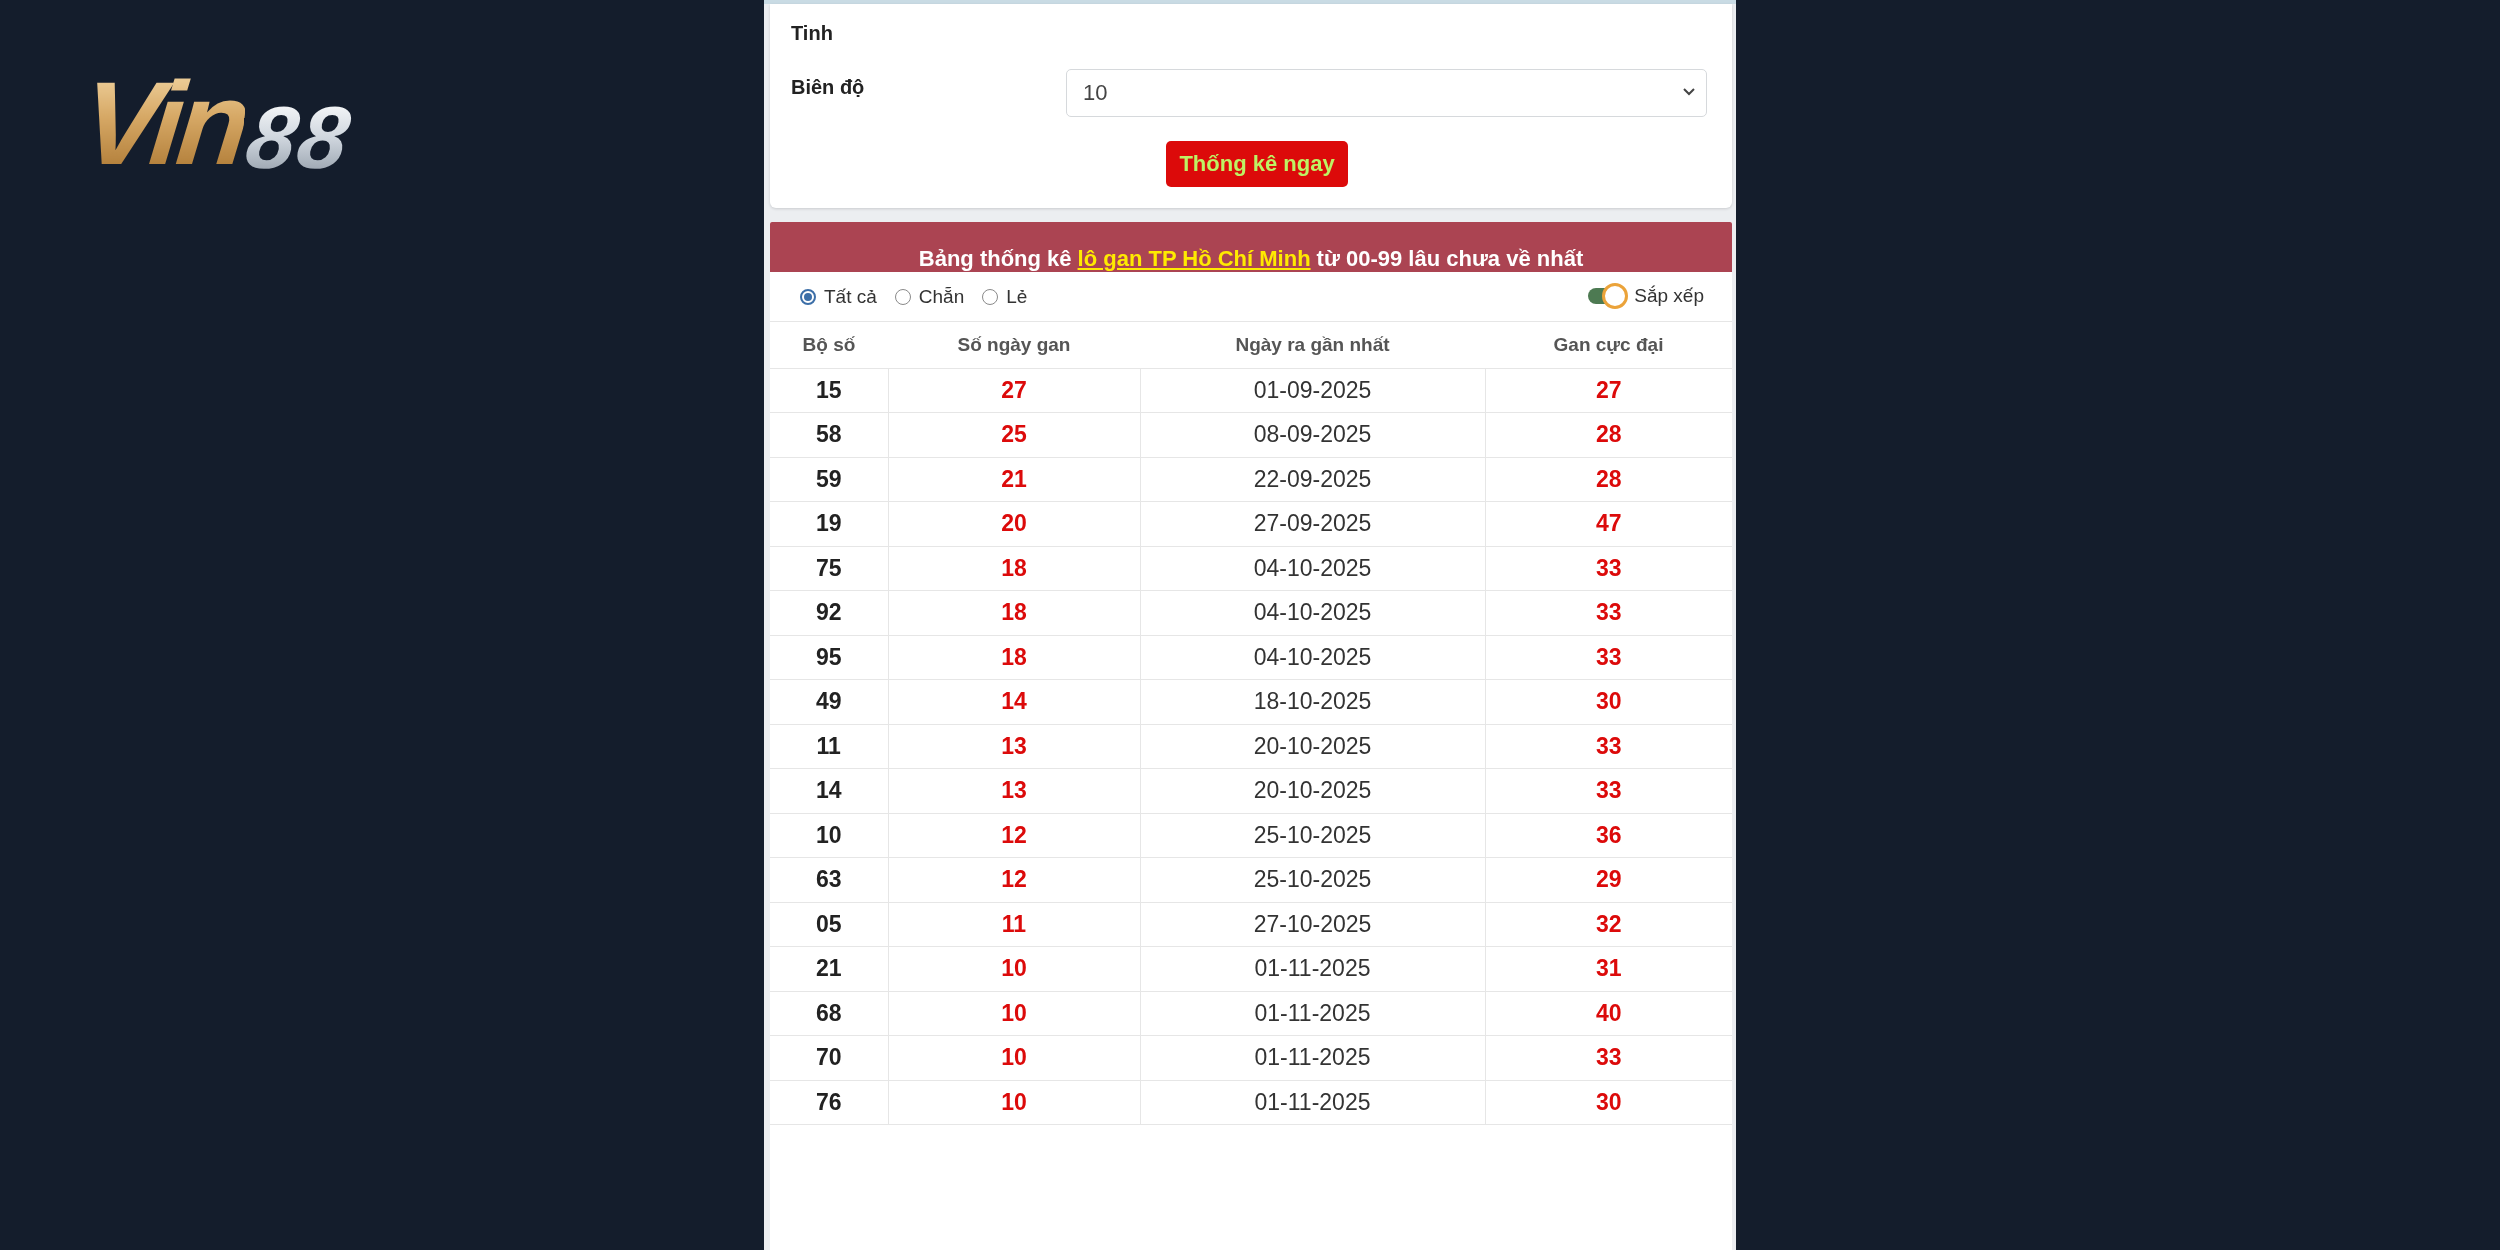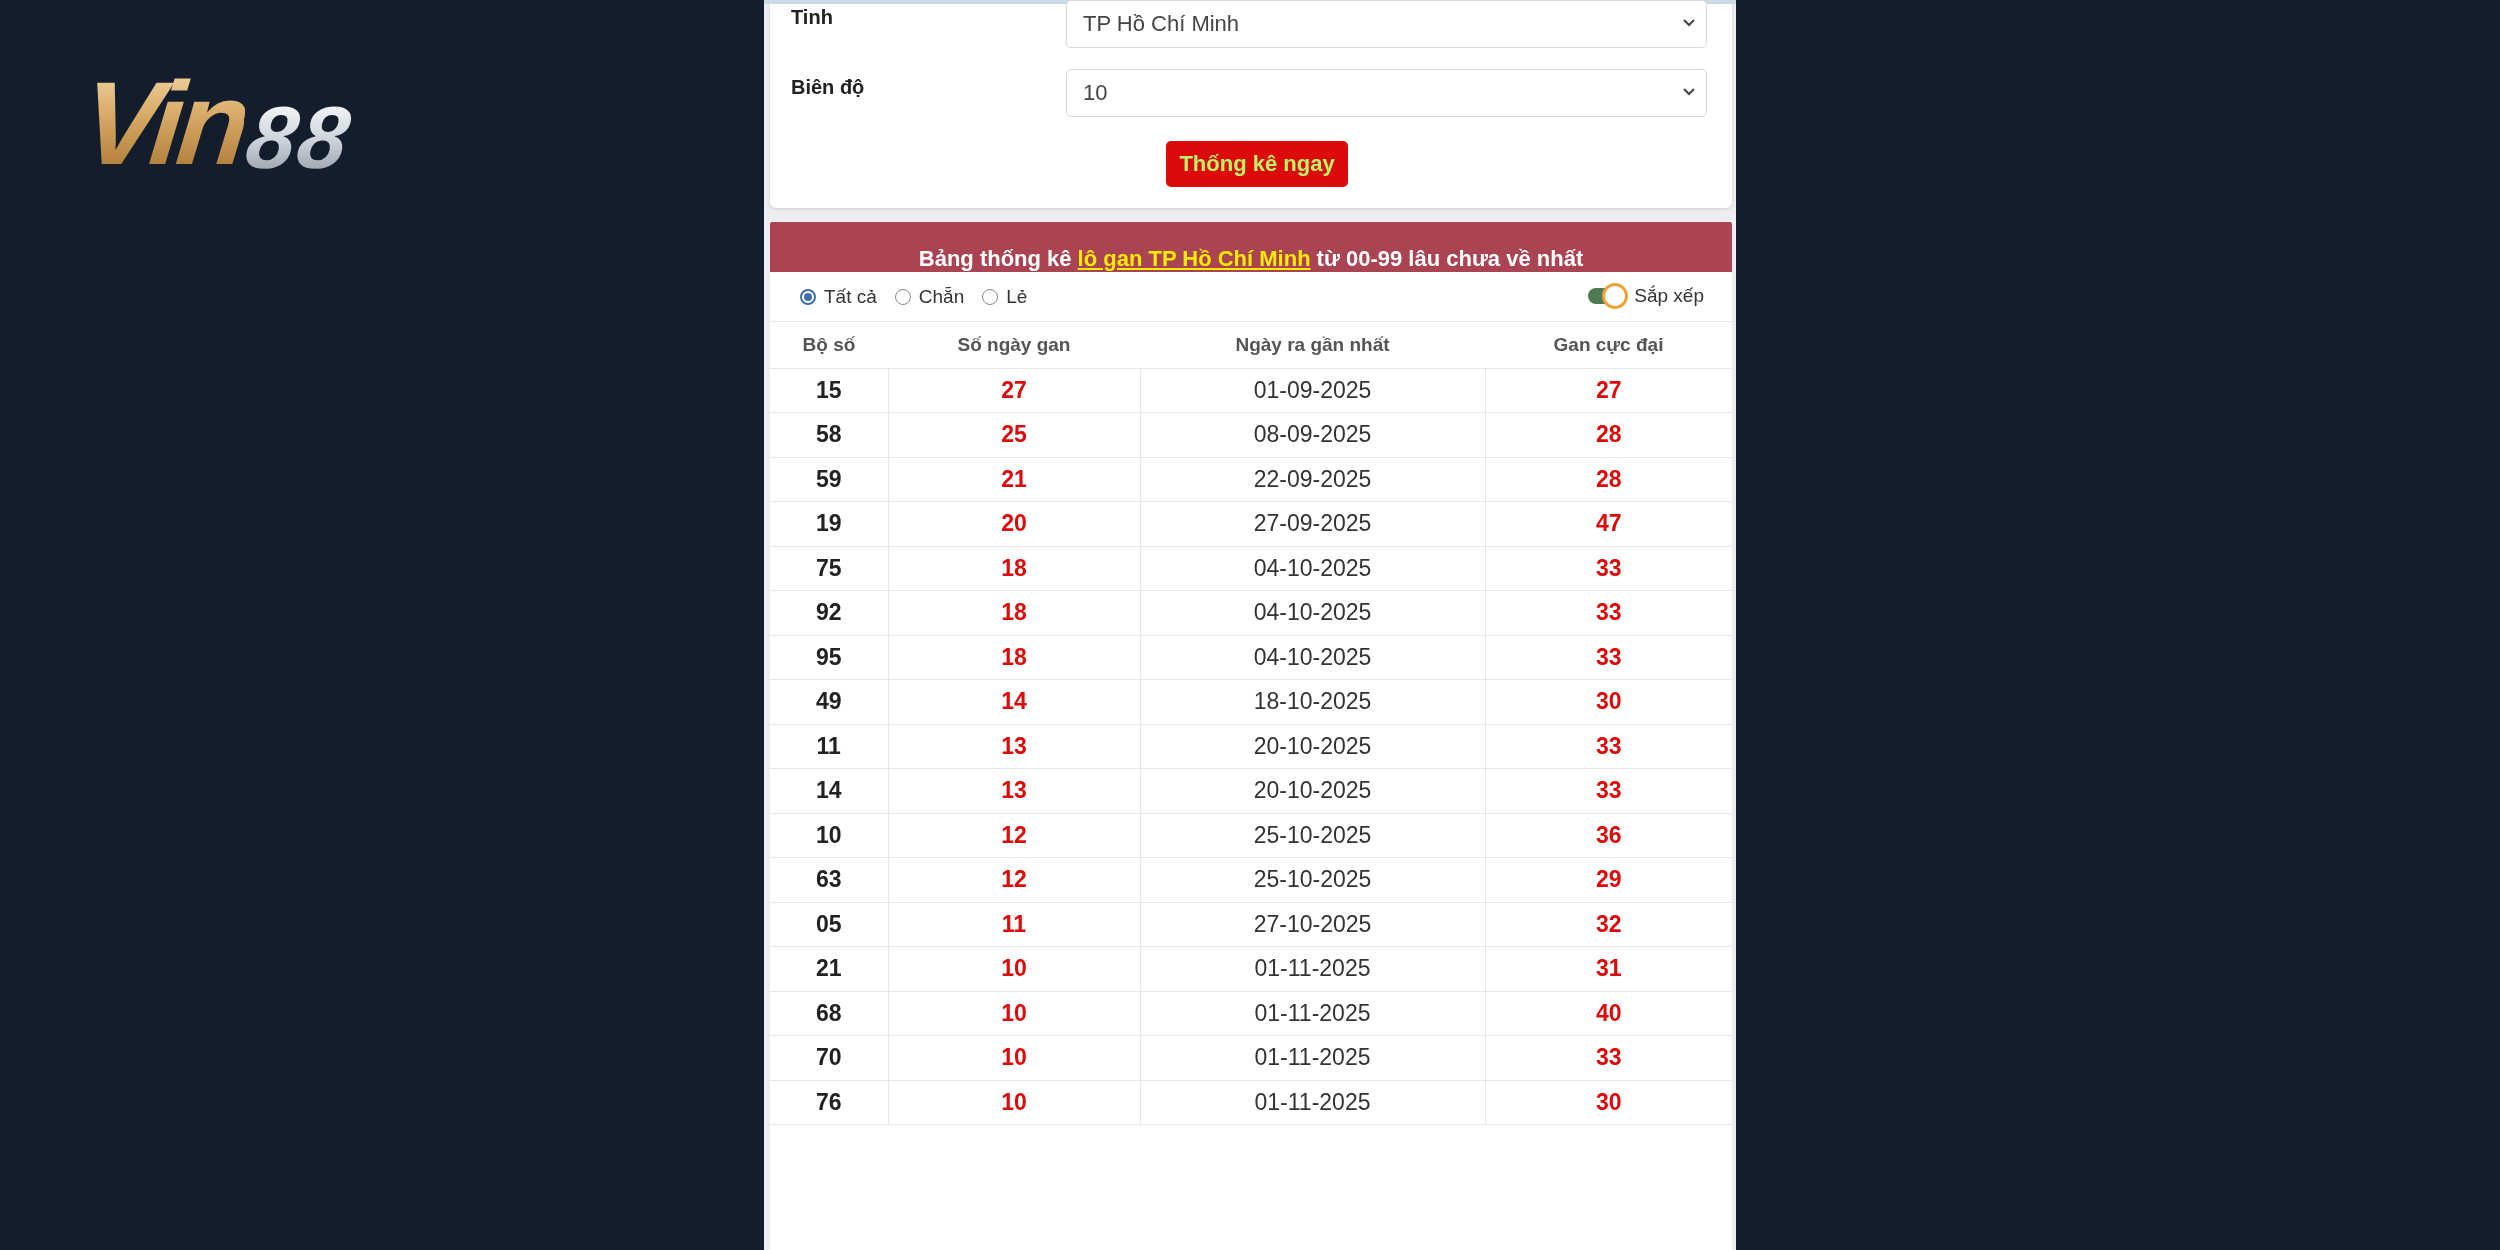--- a/index.html
+++ b/index.html
@@ -111,27 +111,21 @@
 
 <div class="logo">
   <span class="vin">Vin</span>
   <span class="eight">88</span>
 </div>
 
 <div class="container">
   <div class="topbar"></div>
 
   <div class="form-card">
-    <div class="form-label" style="top:2px;">Tinh</div>
-    <div class="select" style="top:-4px;">
-      <span>TP Hồ Chí Minh</span>
-      <svg class="chev" viewBox="0 0 14 14">
-          <path d="M2 5 L7 10 L12 5" fill="none" stroke="#444" stroke-width="2"></path>
-        </svg>
-    </div>
+    <div class="form-label" style="top:18px;">Tinh</div>
 
     <div class="form-label" style="top:72px;">Biên độ</div>
     <div class="select" style="top:65px;">
       <span>10</span>
       <svg class="chev" viewBox="0 0 14 14">
           <path d="M2 5 L7 10 L12 5" fill="none" stroke="#444" stroke-width="2"></path>
         </svg>
     </div>
 
     <button class="btn-submit">Thống kê ngay</button>

